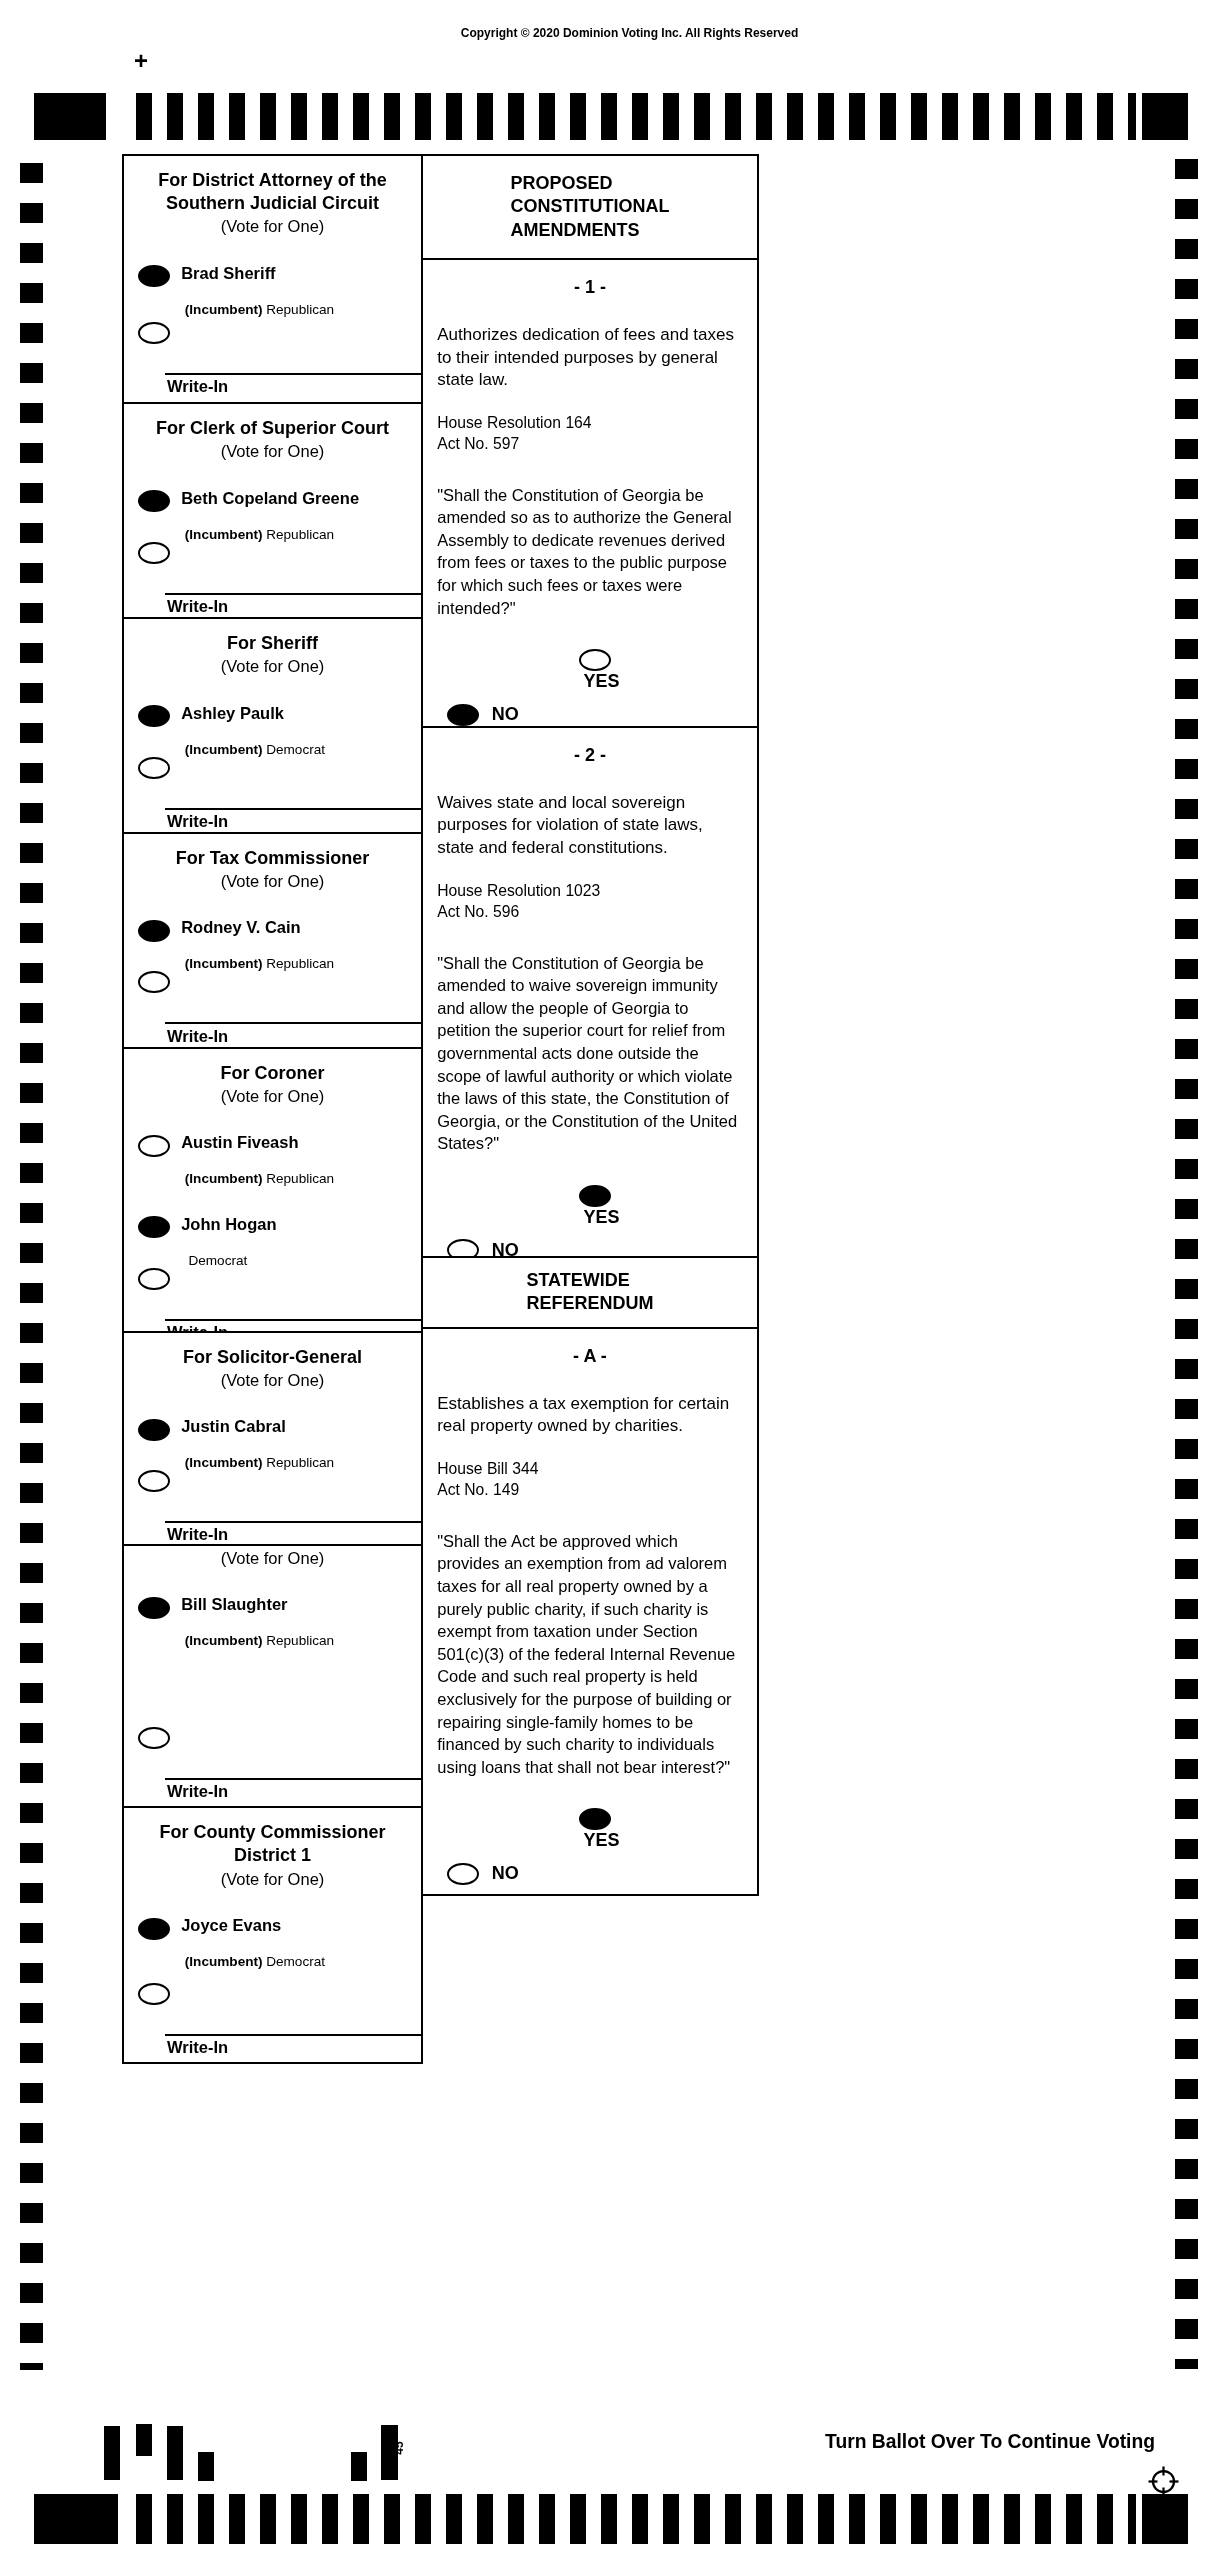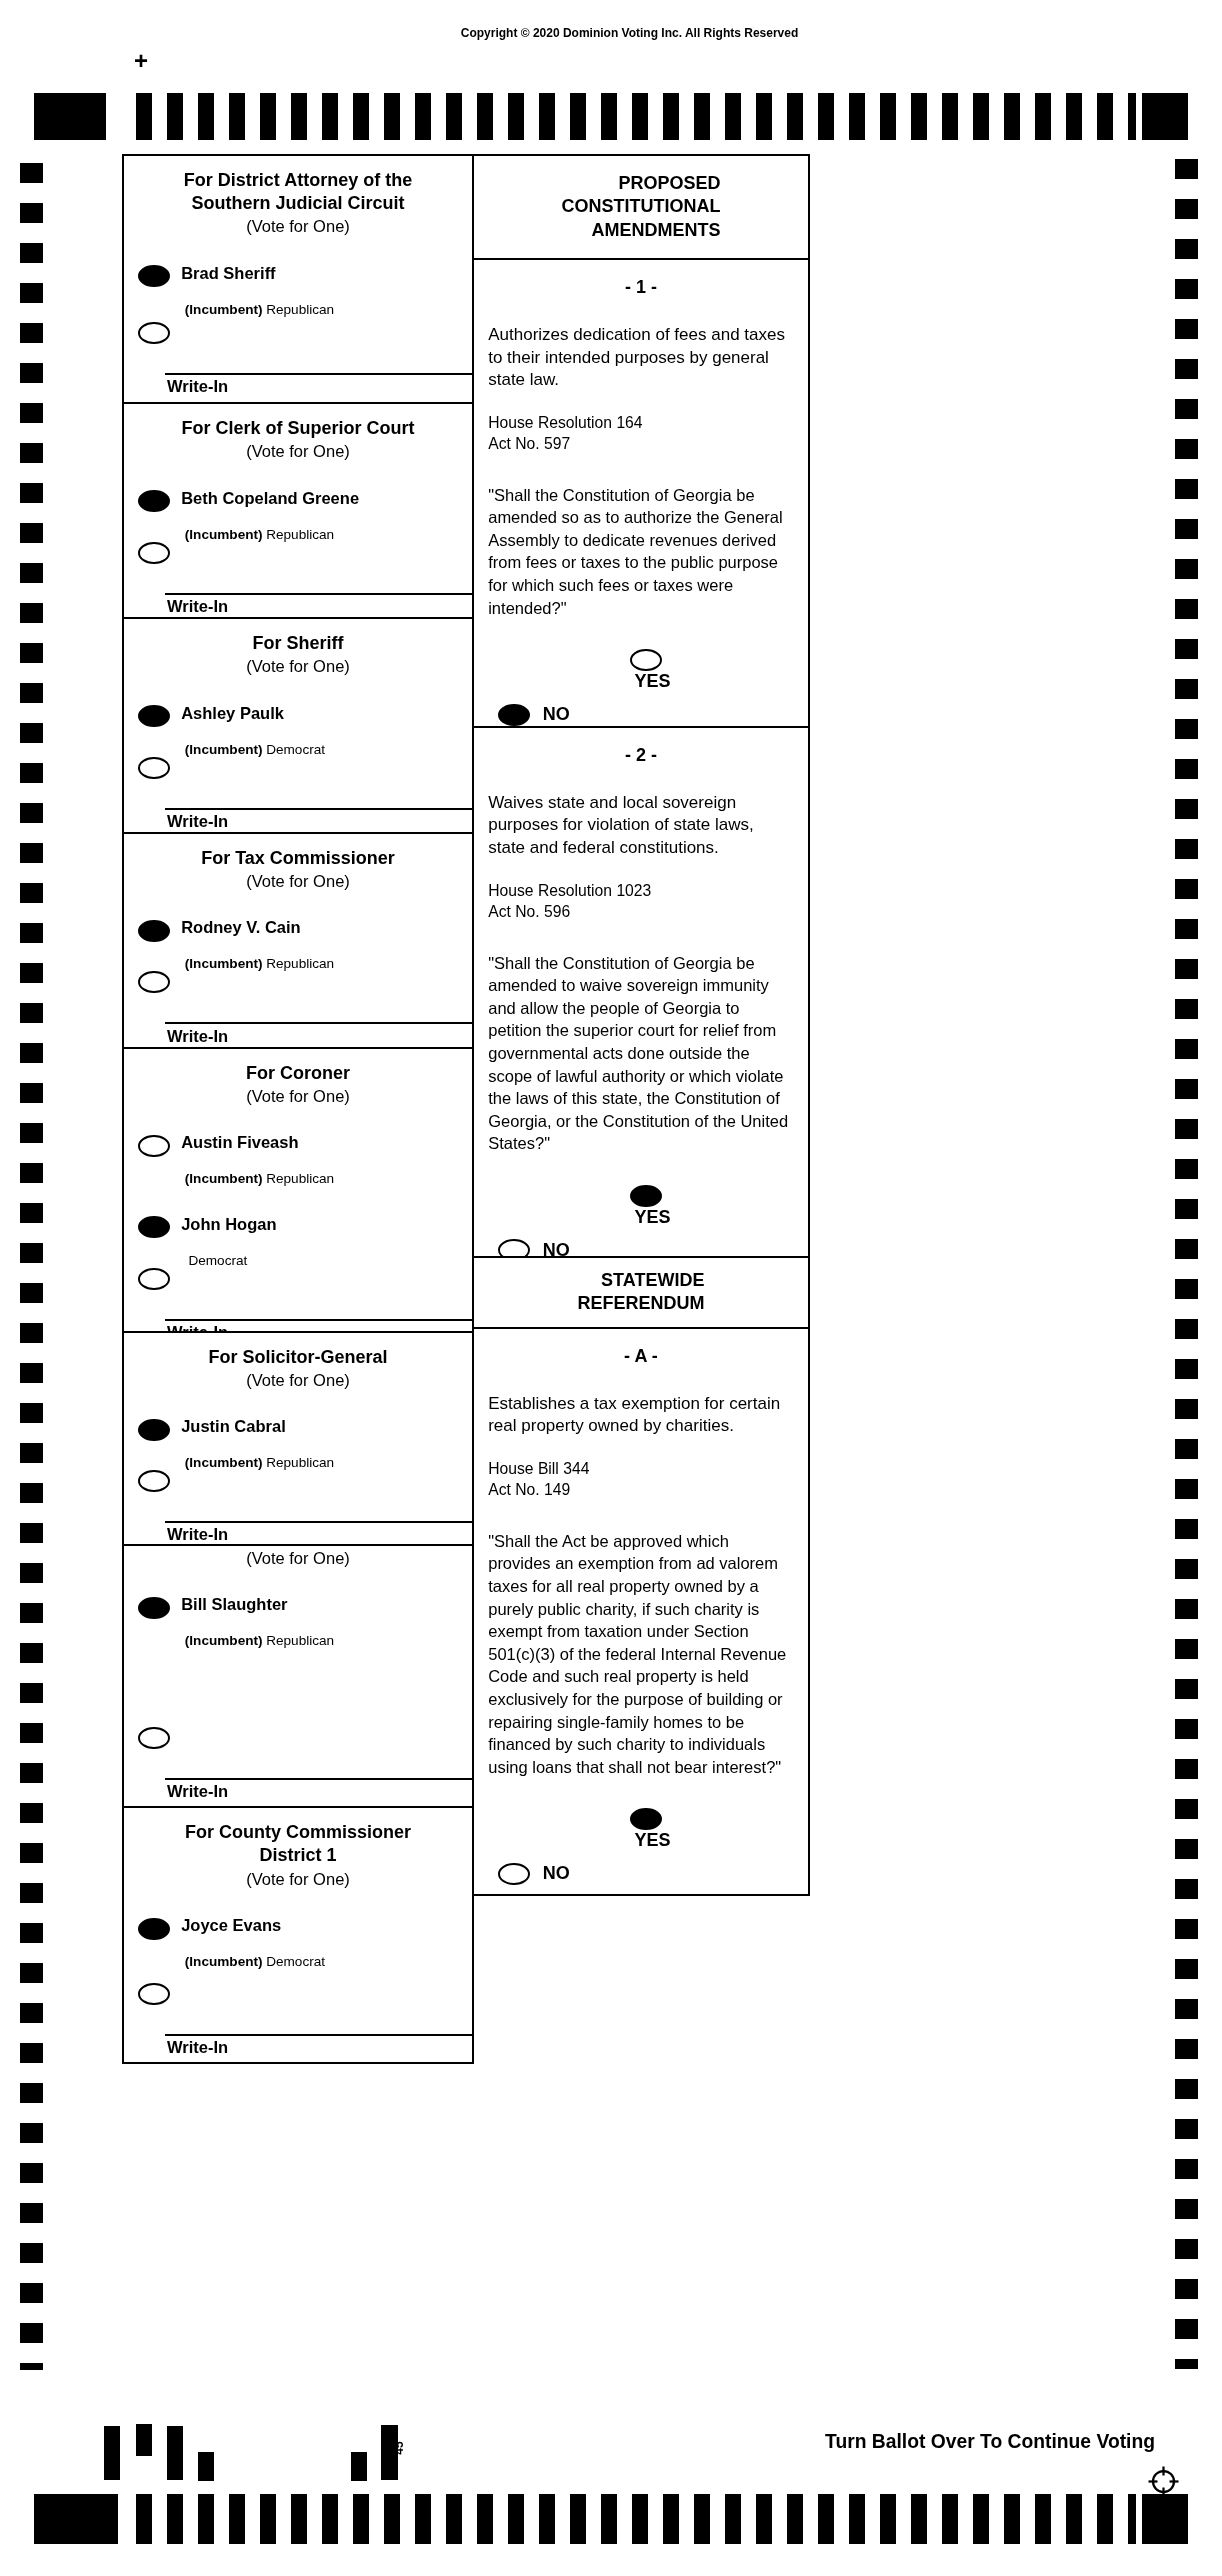--- a/index.html
+++ b/index.html
@@ -29,21 +29,21 @@
     background:repeating-linear-gradient(90deg, #000 0 15.7px, transparent 15.7px 31px);
   }
   .side-col { position:absolute; width:23px; }
   .side-col-inner {
     width:100%; height:100%;
     background:repeating-linear-gradient(180deg, #000 0 20px, transparent 20px 40px);
   }
 
   
   .content { position:absolute; left:122px; top:154px; display:flex; align-items:flex-start; }
-  .col-left  { width:352px; }
+  .col-left  { width:301px; }
   .col-right { width:338px; margin-left:-2.1px; }
 
   .race, .measure, .mheader { border:2.1px solid #000; background:#fff; }
   .race + .race, .measure, .mheader + .measure, .measure + .mheader { margin-top:-2.1px; }
 
   .race { display:flex; flex-direction:column; overflow:hidden; }
   .race-title {
     text-align:center; font-weight:bold; font-size:18px;
     line-height:1.28; padding:13px 10px 0 10px;
   }
@@ -62,21 +62,21 @@
   .cand-party { font-size:13.6px; margin-top:19px; padding-left:3.6px; }
   .cand-party .inc { font-weight:bold; margin-right:3.6px; }
 
   .empty-row { margin:auto 0 17px 14.3px; }
   .writein { margin-top:12px; }
   .wi-line { margin-left:41px; border-top:2.1px solid #000; }
   .wi-label { font-weight:bold; font-size:16.5px; padding:2.1px 0 5.7px 43px; }
 
   .mheader {
     display:flex; align-items:center; justify-content:center;
-    text-align:right; font-weight:bold; font-size:18px; line-height:1.3;
+    text-align:left; font-weight:bold; font-size:18px; line-height:1.3;
   }
   .measure { padding:0 14.3px; overflow:hidden; }
   .m-number { text-align:center; font-weight:bold; font-size:18px; margin-top:17px; }
   .m-summary { font-weight:normal; font-size:17px; line-height:1.33; margin-top:26px; }
   .m-authority { font-size:15.7px; line-height:1.32; margin-top:21.5px; }
   .m-question { font-size:16.5px; line-height:1.37; margin-top:29px; }
   .choice { display:flex; align-items:center; margin-left:10px; }
   .choice-first { margin-top:30px;flex-direction:column; }
   .choice + .choice { margin-top:11.4px; }
   .choice-label { font-weight:bold; font-size:18px; margin-left:13px; }

